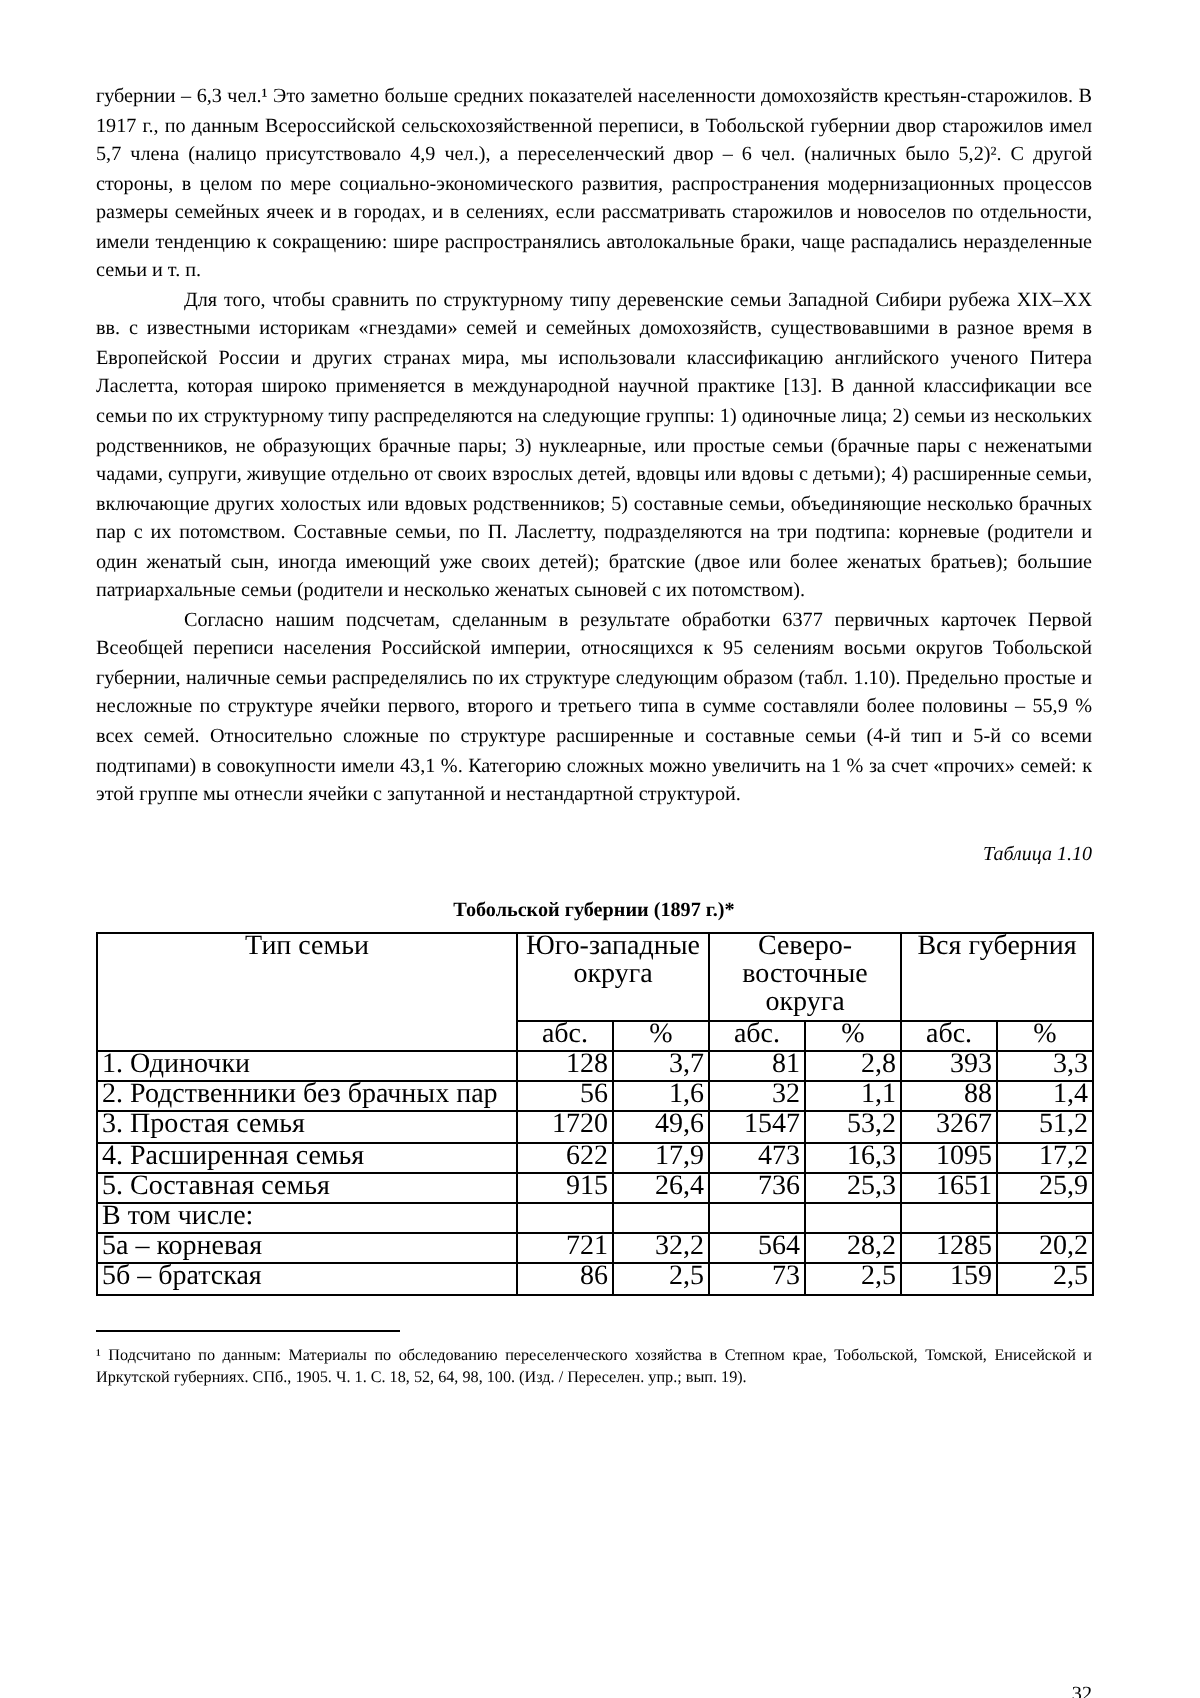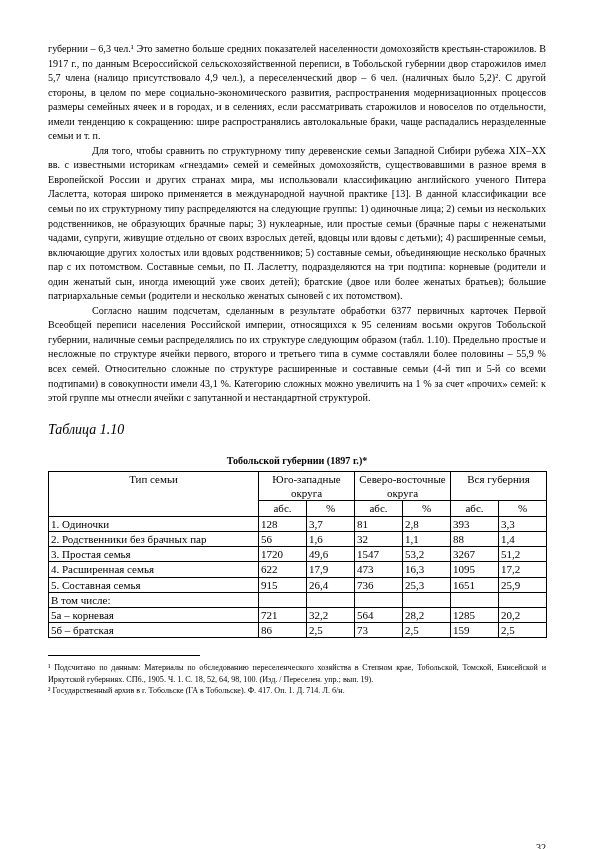--- a/index.html
+++ b/index.html
@@ -26,59 +26,59 @@
     font-size: 10.1px;
     line-height: 14.55px;
     text-align: justify;
     text-indent: 0;
     hyphens: none;
   }
   p.body-par.indented { text-indent: 44px; }
 
   .table-label {
     margin: 0;
-    font-size: 14px;
+    font-size: 10px;
     font-style: italic;
-    text-align: left;
+    text-align: right;
     margin-top: 16px;
   }
   .table-caption {
     margin: 0;
     font-size: 10.1px;
     font-weight: bold;
     text-align: center;
     line-height: 14.2px;
     margin-top: 2px;
   }
 
   table.data {
     border-collapse: collapse;
     width: 498px;
     margin-top: 3px;
-    font-size: 11px;
+    font-size: 14px;
     table-layout: fixed;
   }
   table.data td, table.data th {
     border: 1px solid #000000;
     padding: 0px 2px;
     font-weight: normal;
     vertical-align: top;
     height: 14.4px;
     line-height: 14.2px;
   }
   table.data th.hdr-main {
     text-align: center;
     vertical-align: top;
   }
   table.data th.hdr-sub {
     text-align: center;
     height: 15px;
   }
   td.rowlabel { text-align: left; padding-left: 5px; }
-  td.num { text-align: left; }
+  td.num { text-align: right; }
   td.nb-bottom { border-bottom: none; }
   td.nb-top { border-top: none; }
 
   .fn-rule {
     width: 152px; height: 0;
     border-top: 1px solid #000000;
     margin-top: 17px;
     margin-bottom: 6px;
   }
   p.footnote {
@@ -212,17 +212,16 @@
         <td class="num nb-top">2,5</td>
         <td class="num nb-top">159</td>
         <td class="num nb-top">2,5</td>
       </tr>
     </tbody>
   </table>
 
   <div class="fn-rule"></div>
 
   <p class="footnote">¹ Подсчитано по данным: Материалы по обследованию переселенческого хозяйства в Степном крае, Тобольской, Томской, Енисейской и Иркутской губерниях. СПб., 1905. Ч. 1. С. 18, 52, 64, 98, 100. (Изд. / Переселен. упр.; вып. 19).</p>
-  <p class="footnote two">² Государственный архив в г. Тобольске (ГА в Тобольске). Ф. 417. Оп. 1. Д. 714. Л. б/н.</p>
 
   <div class="pageno">32</div>
 
 </div>
 
 </body></html>

